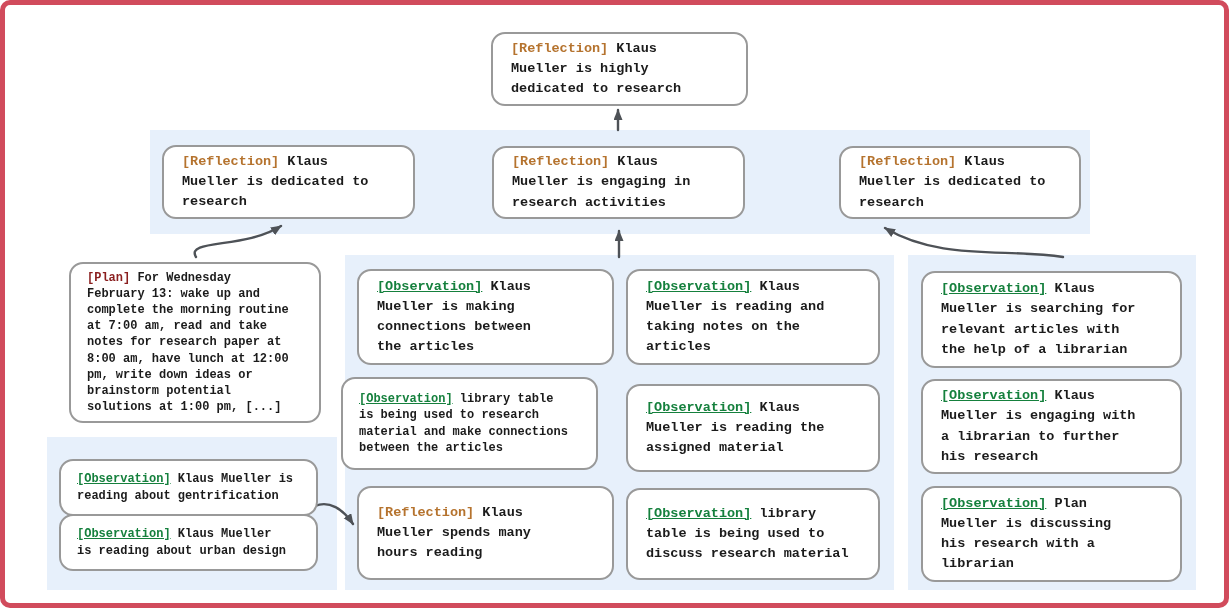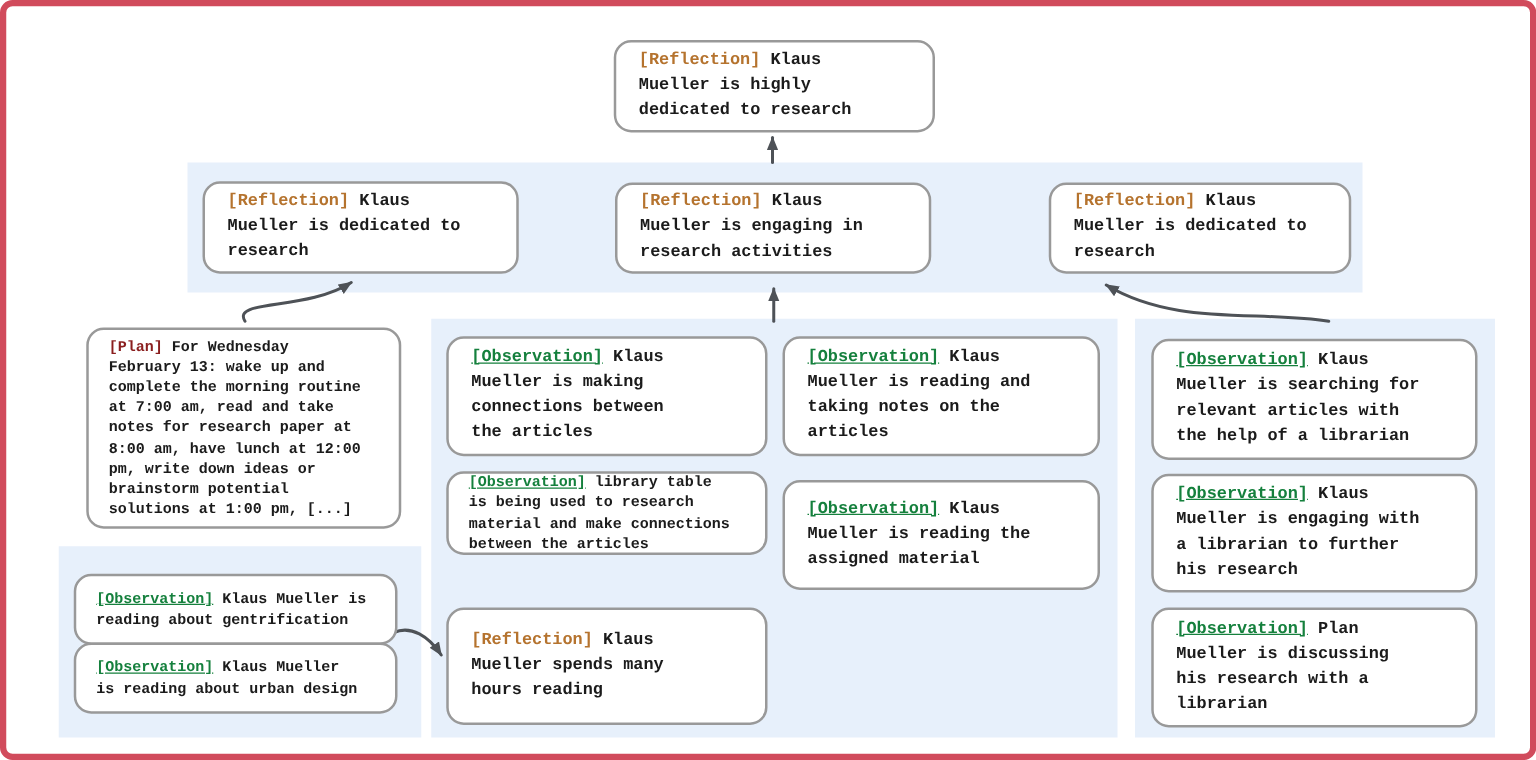--- a/index.html
+++ b/index.html
@@ -99,21 +99,21 @@
     <div class="body"><span class="tag t-observation">[Observation]</span> <span class="txt">Klaus Mueller
 is reading about urban design</span></div>
   </div>
 
   <div class="node lg" style="left:352px;top:264px;width:257px;height:96px">
     <div class="body"><span class="tag t-observation">[Observation]</span> <span class="txt">Klaus
 Mueller is making
 connections between
 the articles</span></div>
   </div>
-  <div class="node sm" style="left:352px;top:372px;width:257px;height:67px">
+  <div class="node sm" style="left:336px;top:372px;width:257px;height:93px">
     <div class="body"><span class="tag t-observation">[Observation]</span> <span class="txt">library table
 is being used to research
 material and make connections
 between the articles</span></div>
   </div>
   <div class="node lg" style="left:352px;top:481px;width:257px;height:94px">
     <div class="body"><span class="tag t-reflection">[Reflection]</span> <span class="txt">Klaus
 Mueller spends many
 hours reading</span></div>
   </div>
@@ -121,20 +121,25 @@
   <div class="node lg" style="left:621px;top:264px;width:254px;height:96px">
     <div class="body"><span class="tag t-observation">[Observation]</span> <span class="txt">Klaus
 Mueller is reading and
 taking notes on the
 articles</span></div>
   </div>
   <div class="node lg" style="left:621px;top:379px;width:254px;height:88px">
     <div class="body"><span class="tag t-observation">[Observation]</span> <span class="txt">Klaus
 Mueller is reading the
 assigned material</span></div>
+  </div>
+  <div class="node lg" style="left:621px;top:483px;width:254px;height:92px">
+    <div class="body"><span class="tag t-observation">[Observation]</span> <span class="txt">library
+table is being used to
+discuss research material</span></div>
   </div>
 
   <div class="node lg" style="left:916px;top:266px;width:261px;height:97px">
     <div class="body"><span class="tag t-observation">[Observation]</span> <span class="txt">Klaus
 Mueller is searching for
 relevant articles with
 the help of a librarian</span></div>
   </div>
   <div class="node lg" style="left:916px;top:374px;width:261px;height:95px">
     <div class="body"><span class="tag t-observation">[Observation]</span> <span class="txt">Klaus

